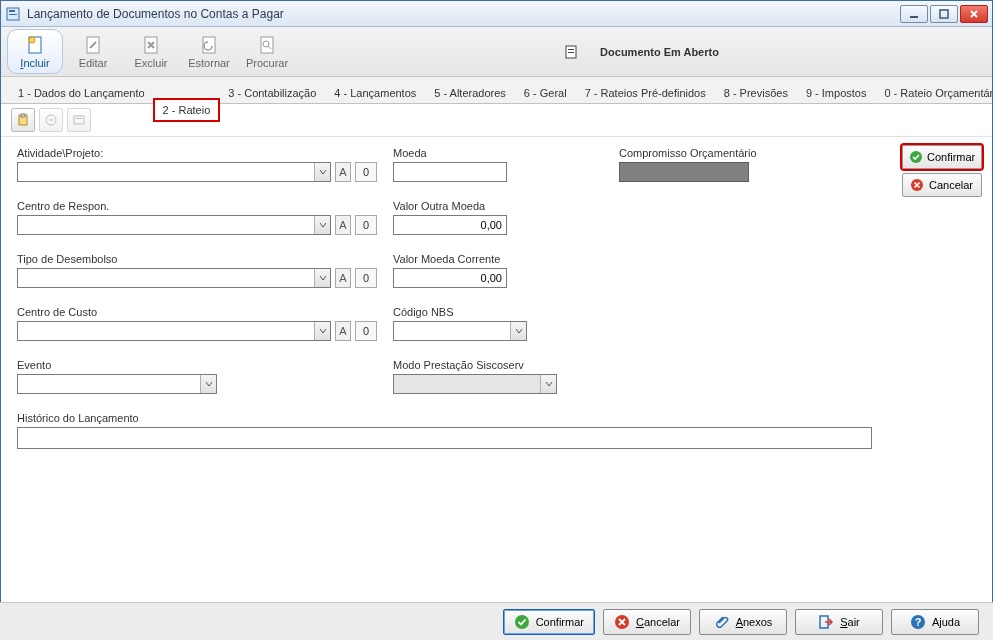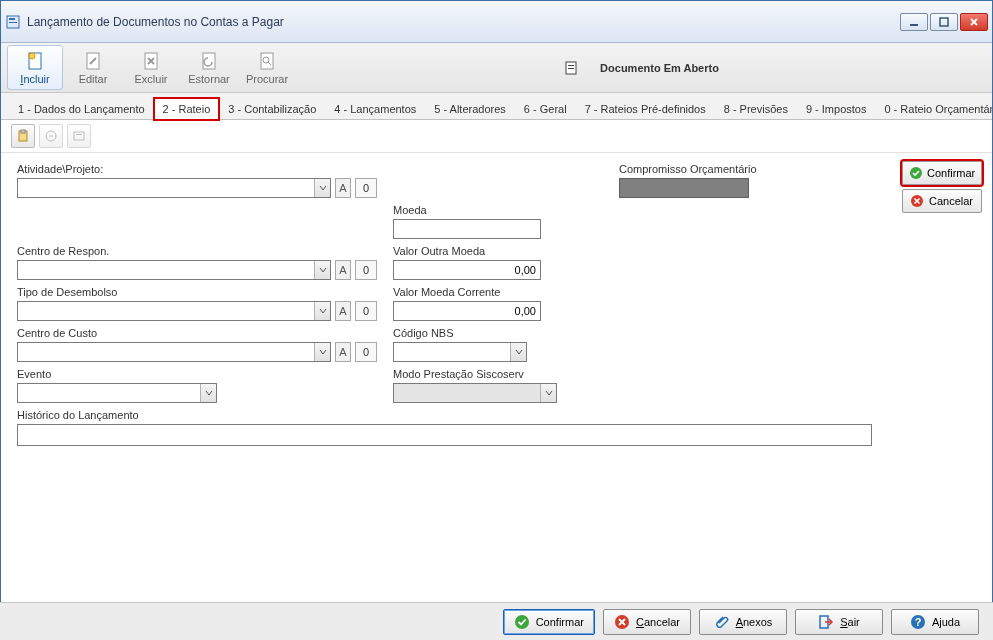--- a/index.html
+++ b/index.html
@@ -1,56 +1,56 @@
 <!DOCTYPE html>
 <html><head>
 <meta charset="utf-8">
 <style>
 * { box-sizing: border-box; margin: 0; padding: 0; font-family: "Segoe UI", Tahoma, sans-serif; font-size: 11px; }
 body { background: #fff; width: 993px; height: 640px; overflow: hidden; border: 1px solid #3a6ea5; }
 
 
-.titlebar { height: 42px; background: linear-gradient(#f4f7fb, #dce6f4); display: flex; align-items: center; padding: 0 4px; border-bottom: 1px solid #a9b8cf; }
+.titlebar { height: 26px; background: linear-gradient(#f4f7fb, #dce6f4); display: flex; align-items: center; padding: 0 4px; border-bottom: 1px solid #a9b8cf; }
 .titlebar .app-icon { width: 16px; height: 16px; margin-right: 6px; }
 .titlebar .title { color: #2b3c54; font-size: 12px; flex: 1; }
 .win-btns { display: flex; gap: 2px; }
 .win-btn { width: 28px; height: 18px; border: 1px solid #7a8aa2; background: linear-gradient(#f8fbff,#d8e3f1); display: flex; align-items: center; justify-content: center; border-radius: 2px; cursor: default; }
 .win-btn.close { background: linear-gradient(#f07a6c,#d43b2a); border-color: #a22; }
 .win-btn svg { display: block; }
 
 
 .toolbar { height: 50px; background: linear-gradient(#f3f3f3,#e6e6e6); display: flex; align-items: stretch; padding: 2px 6px; border-bottom: 1px solid #c7c7c7; }
 .tool-btn { width: 56px; display: flex; flex-direction: column; align-items: center; justify-content: center; border: 1px solid transparent; margin-right: 2px; color: #666; cursor: default; }
-.tool-btn.enabled { color: #0b4f8b; border: 1px solid #b5c8df; background: linear-gradient(#fff,#e5eefb); border-radius: 3px; }
+.tool-btn.enabled { color: #0b4f8b; border: 1px solid #b5c8df; background: linear-gradient(#fff,#e5eefb); border-radius: 10px; }
 .tool-btn .ticon { width: 22px; height: 22px; margin-bottom: 1px; }
 .tool-btn .txt { font-size: 11px; }
 .tool-btn .txt u { text-decoration: underline; }
 .doc-status { flex: 1; display: flex; align-items: center; justify-content: center; gap: 20px; color: #333; font-weight: 600; }
 
 
 .tabs { display: flex; padding: 4px 8px 0 8px; background: #f2f2f2; border-bottom: 1px solid #c1c1c1; align-items: center; }
 .tab { padding: 4px 8px; border: 1px solid transparent; border-bottom: none; color: #333; cursor: default; white-space: nowrap; }
-.tab.active { background: #fff; border: 1px solid #c1c1c1; border-bottom: 1px solid #fff; position: relative; top: 1px; }
+.tab.active { background: #fff; border: 1px solid #c1c1c1; border-bottom: 1px solid #fff; position: relative; top: 18px; }
 .tab.highlight { outline: 2px solid #d40000; outline-offset: -1px; }
 
 
 .subbar { display: flex; gap: 4px; padding: 4px 10px; border-bottom: 1px solid #e2e2e2; }
 .subbtn { width: 24px; height: 24px; border: 1px solid #b9b9b9; background: linear-gradient(#fefefe,#e7e7e7); display:flex; align-items:center; justify-content:center; border-radius: 2px; }
 .subbtn.disabled { opacity: .55; }
 
 
 .content { position: relative; padding: 10px 12px 6px 16px; height: 452px; }
 .form-grid { display: grid; grid-template-columns: 360px 210px 220px 1fr; column-gap: 16px; }
-.field { margin-bottom: 6px; }
+.field { margin-bottom: 18px; }
 .field label { display: block; color: #333; margin-bottom: 3px; }
 .row { display: flex; align-items: center; gap: 4px; }
 .combo { flex: 1; height: 20px; border: 1px solid #7a7a7a; background: #fff; position: relative; }
 .combo .arrow { position: absolute; right: 0; top: 0; width: 16px; height: 100%; border-left: 1px solid #b0b0b0; display:flex; align-items:center; justify-content:center; background: linear-gradient(#f5f5f5,#e1e1e1); }
 .combo.gray { background: #e5e5e5; }
-.txtbox { height: 20px; border: 1px solid #7a7a7a; background: #fff; padding: 0 4px; text-align: right; line-height: 18px; width: 148px; }
+.txtbox { height: 20px; border: 1px solid #7a7a7a; background: #fff; padding: 0 4px; text-align: right; line-height: 18px; width: 114px; }
 .txtbox.left { text-align: left; }
 .small-a { width: 16px; height: 20px; border: 1px solid #a8a8a8; background: #f1f1f1; text-align: center; line-height: 18px; color: #555; }
 .small-num { width: 22px; height: 20px; border: 1px solid #a8a8a8; background: #f8f8f8; text-align: center; line-height: 18px; color: #333; }
 .disabled-box { height: 20px; width: 130px; background: #808080; border: 1px solid #606060; }
 
 .col1 { grid-column: 1; }
 .col2 { grid-column: 2; }
 .col3 { grid-column: 3; }
 
 .hist { grid-column: 1 / span 4; }
@@ -192,28 +192,28 @@
               <svg width="8" height="8">
                 <path d="M1 2 L4 6 L7 2" fill="none" stroke="#555"></path>
               </svg>
             </div>
           </div>
         <div class="small-a">A</div>
         <div class="small-num">0</div>
       </div>
     </div>
 
+    <div class="field col2">
+      <label>Moeda</label>
+      <div class="txtbox left"></div>
+    </div>
+
     <div class="field col3">
       <label>Compromisso Orçamentário</label>
       <div class="disabled-box"></div>
-    </div>
-
-    <div class="field col2">
-      <label>Moeda</label>
-      <div class="txtbox left"></div>
     </div>
 
     <div class="field col1">
       <label>Centro de Respon.</label>
       <div class="row">
         <div class="combo">
             <div class="arrow">
               <svg width="8" height="8">
                 <path d="M1 2 L4 6 L7 2" fill="none" stroke="#555"></path>
               </svg>

